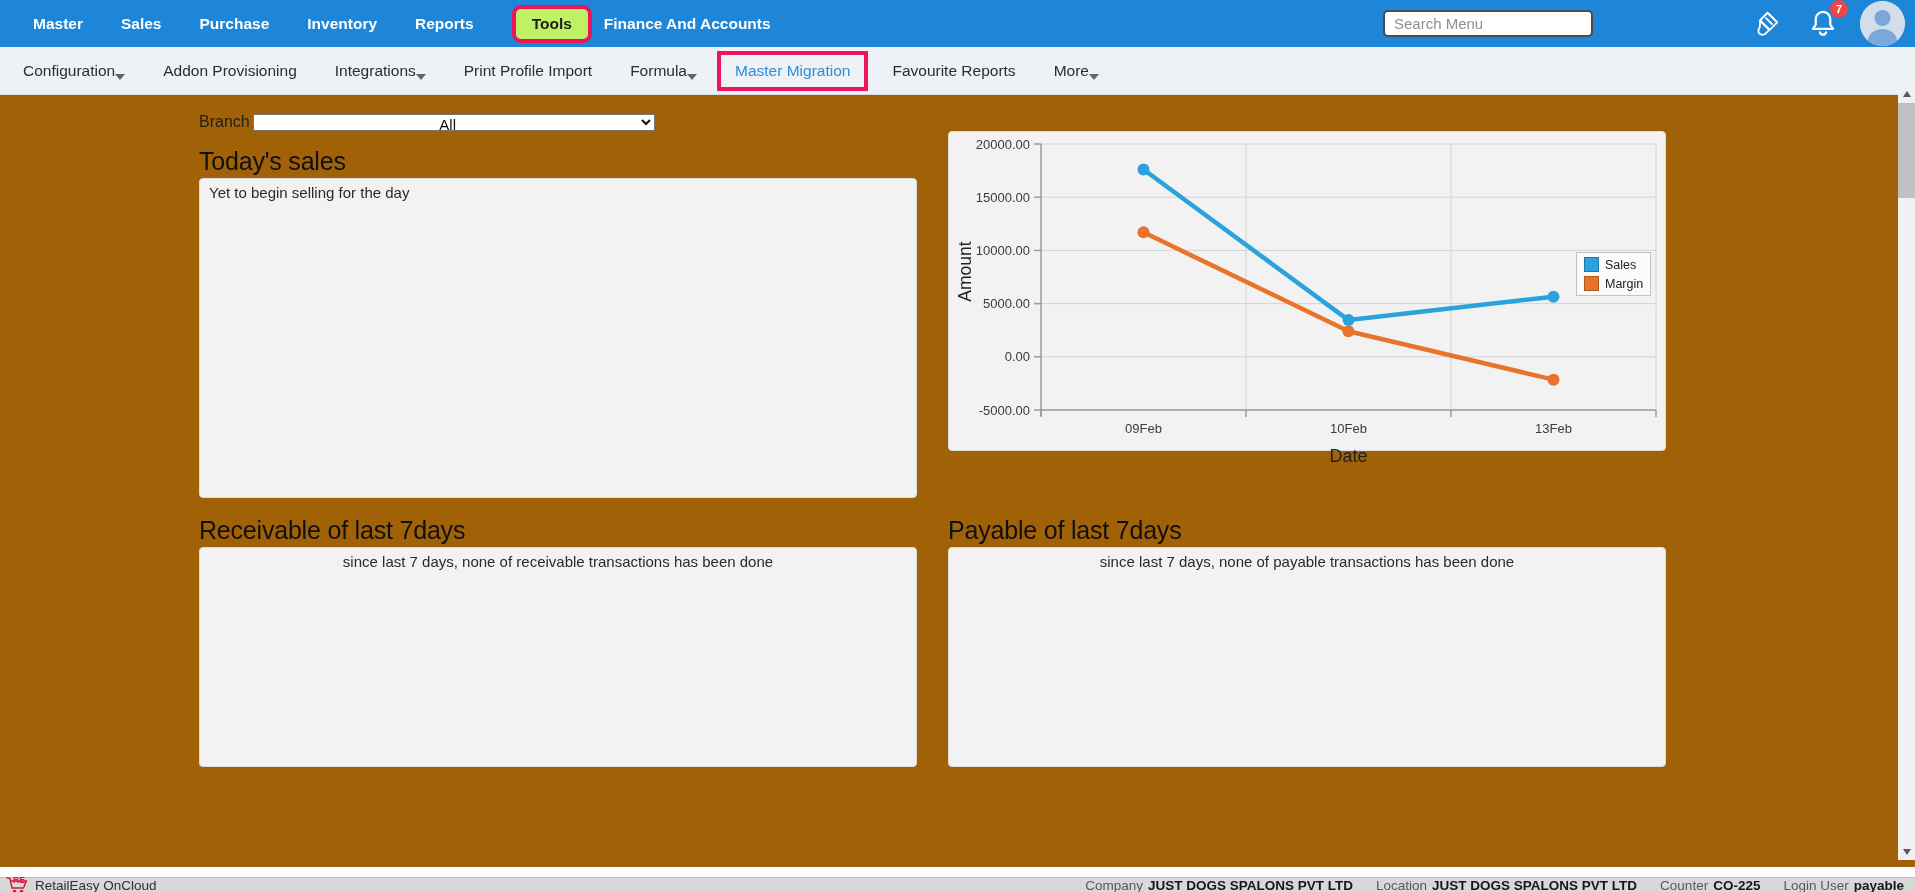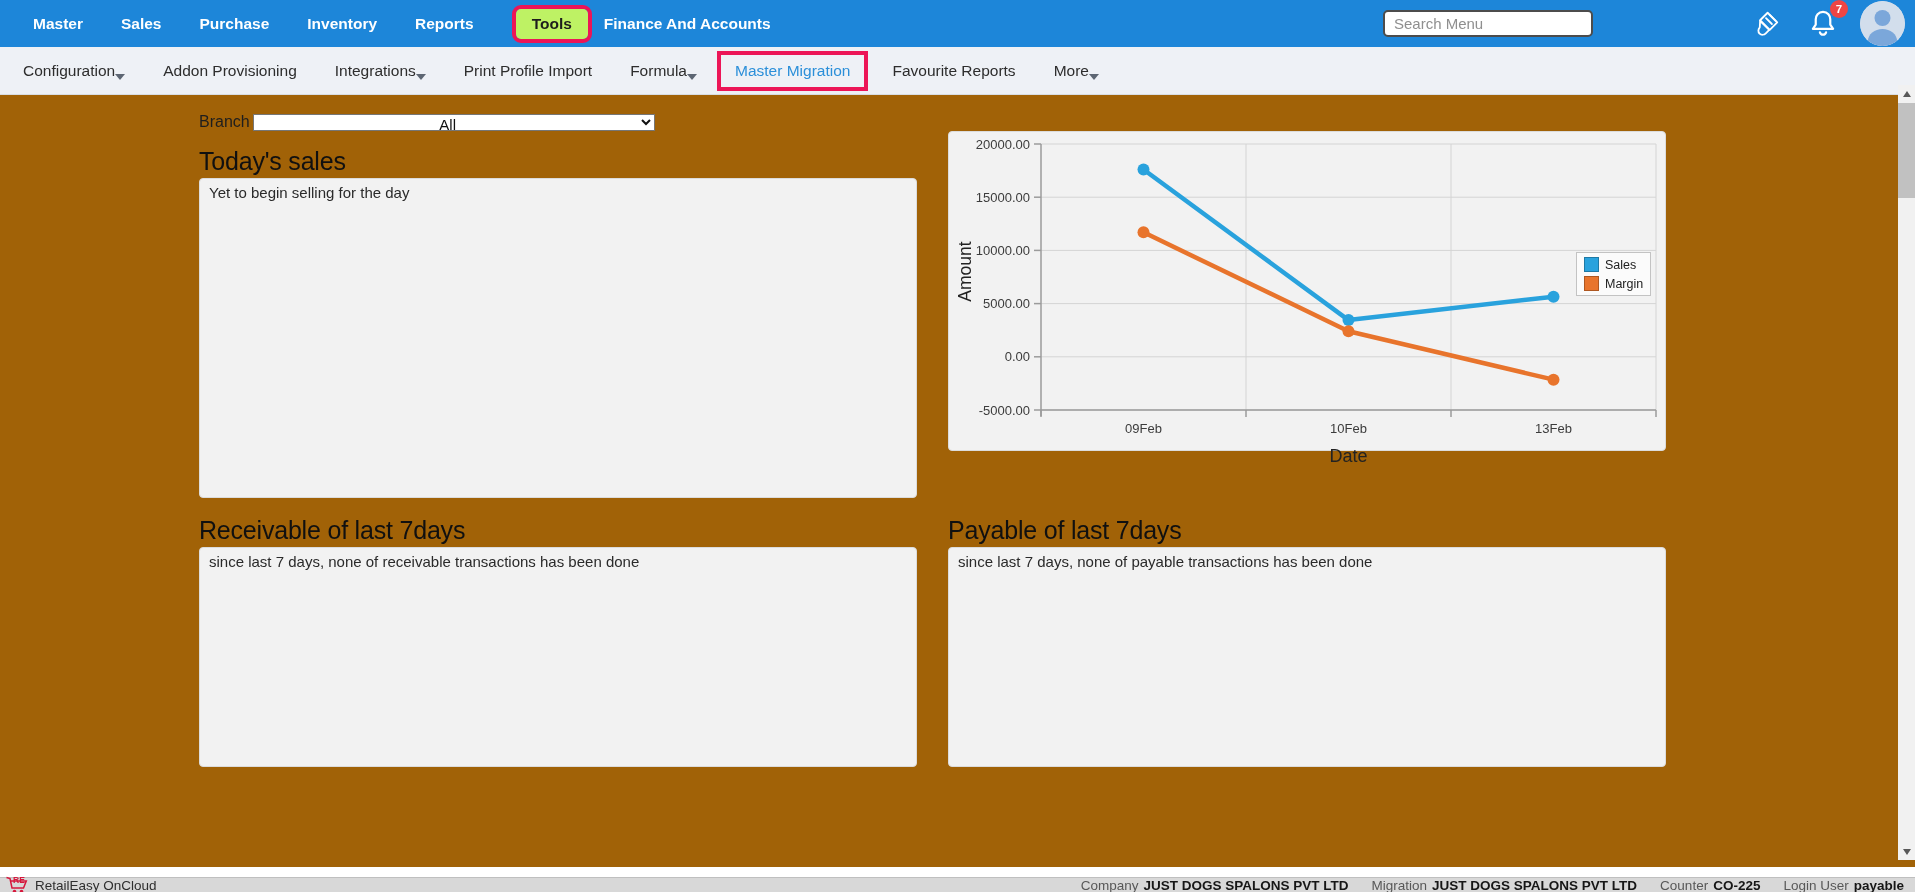--- a/index.html
+++ b/index.html
@@ -46,21 +46,21 @@
   .branch-row select { width:402px; height:17px; margin-left:3px; font-size:15px;
     border:1px solid #767676; background:#fff; color:#111;
     font-family:"Liberation Sans",sans-serif;text-align:center; }
   .grid { display:grid; grid-template-columns:718px 718px; column-gap:31px;
     margin-left:199px; }
   .cell h2 { font-size:25px; font-weight:400; color:#101010; margin-top:13px;
     line-height:34px; letter-spacing:-0.2px; }
   .row2 h2 { margin-top:15px; }
   .panel { border:1px solid #dcdcdc; background:#f2f2f2; border-radius:4px; }
   .panel-tall { height:320px; }
-  .panel-short { height:220px; }
+  .panel-short { height:220px;text-align:center; }
   .panel-msg { padding:5px 9px; font-size:15px; color:#2a2a2a; }
 
   
   .chart-panel { position:relative; }
   .chart-svg { position:absolute; left:0; top:0; }
   .ylabel { position:absolute; left:-44px; top:129px; width:120px; text-align:center;
     transform:rotate(-90deg); font-size:17.5px; color:#222; }
   .xlabel { position:absolute; left:92px; width:615px; text-align:center; top:314px;
     font-size:18px; color:#222; }
   .legend { position:absolute; left:627px; top:120px; background:#fbfbfb;
@@ -278,21 +278,21 @@
       <circle cx="16.5" cy="17.5" r="1.8" fill="#d6173c"></circle>
     </svg>
     <span>RetailEasy OnCloud</span>
   </div>
   <div class="f-right" id="footer-pairs">
       <div class="f-pair">
         <span class="lab">Company</span>
         <span class="val">JUST DOGS SPALONS PVT LTD</span>
       </div>
       <div class="f-pair">
-        <span class="lab">Migration</span>
+        <span class="lab">Location</span>
         <span class="val">JUST DOGS SPALONS PVT LTD</span>
       </div>
       <div class="f-pair">
         <span class="lab">Counter</span>
         <span class="val">CO-225</span>
       </div>
       <div class="f-pair">
         <span class="lab">Login User</span>
         <span class="val">payable</span>
       </div>

